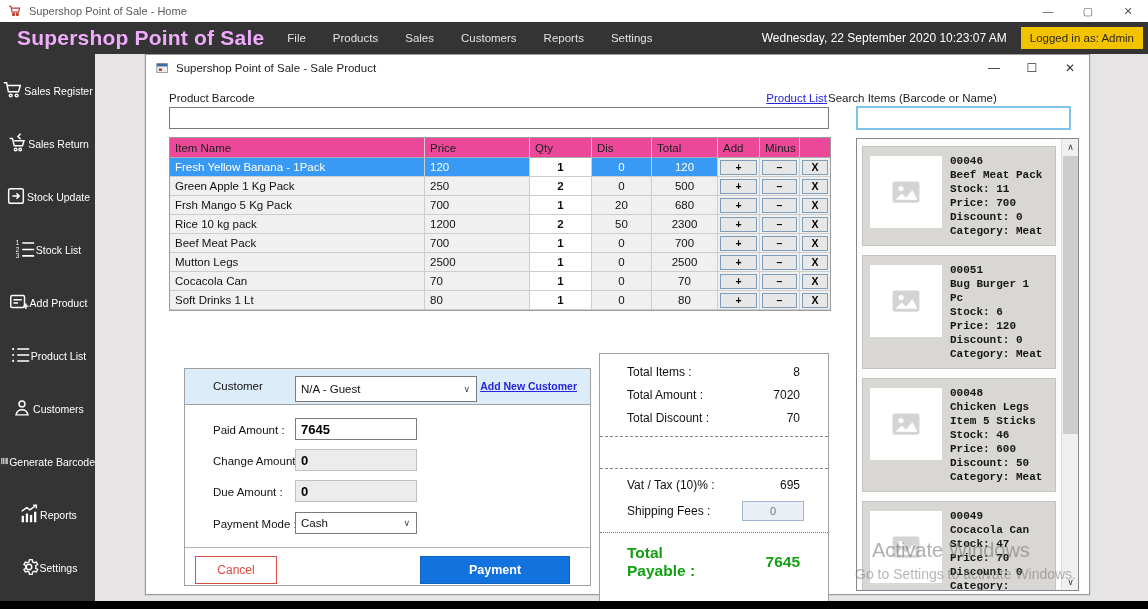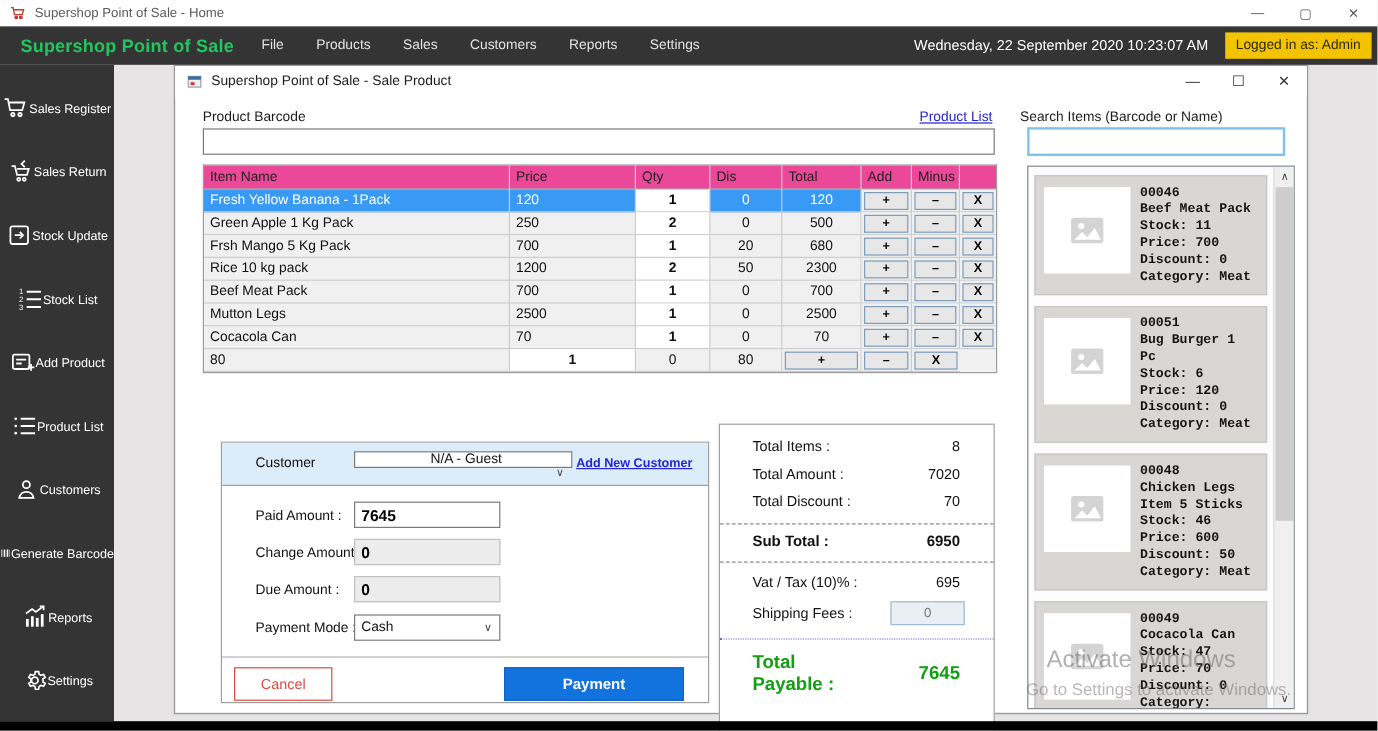--- a/index.html
+++ b/index.html
@@ -8,21 +8,21 @@
 
   
   .titlebar { position:absolute; left:0; top:0; width:1148px; height:22px; background:#ffffff; display:flex; align-items:center; z-index:5; }
   .titlebar .app-icon { margin-left:8px; display:flex; }
   .titlebar .title { margin-left:7px; font-size:11px; color:#5a5a5a; }
   .titlebar .win-controls { margin-left:auto; display:flex; align-items:center; height:100%; }
   .titlebar .win-btn { width:40px; height:100%; display:flex; align-items:center; justify-content:center; font-size:11px; color:#555; cursor:default; }
 
   
   .menubar { position:absolute; left:0; top:22px; width:1148px; height:32px; background:#343434; display:flex; align-items:center; z-index:5; }
-  .menubar .brand { color:#22c55e; font-weight:bold; font-size:15px; margin-left:17px; letter-spacing:.2px; }
+  .menubar .brand { color:#f0abfc; font-weight:bold; font-size:21px; margin-left:17px; letter-spacing:.2px; }
   .menubar .menu-items { display:flex; gap:27px; margin-left:23px; }
   .menubar .menu-item { color:#e2e2e2; font-size:11.5px; cursor:default; }
   .menubar .datetime { margin-left:auto; color:#fff; font-size:12px; }
   .menubar .admin-btn { margin-left:14px; margin-right:5px; background:#F4C300; color:#2e2a10; font-size:11.5px; padding:5px 9px; border:none; cursor:default; }
 
   
   .sidebar { position:absolute; left:0; top:54px; width:95px; height:547px; background:#343434; display:flex; flex-direction:column; padding-top:9px; z-index:4; }
   .side-item { height:53px; display:flex; align-items:center; justify-content:center; cursor:default; }
   .side-item svg { width:22px; height:22px; }
   .side-item .slabel { color:#ffffff; font-size:10.5px; margin-top:2px; white-space:nowrap; }
@@ -58,21 +58,21 @@
   .trow.selected .cell { background:#389af4; color:#fff; }
   .trow.selected .c-qty { background:#ffffff; color:#000; }
   .trow.selected .c-btn { background:#f0f0f0; }
 
   
   .customer-panel { position:absolute; left:38px; top:313px; width:407px; height:218px; border:1px solid #a0a0a0; background:#fff; }
   .cust-strip { position:absolute; left:0; top:0; right:0; height:36px; background:#dcecf9; border-bottom:1px solid #a0a0a0; }
   .cust-strip .clabel { position:absolute; left:28px; top:11px; font-size:11.5px; color:#111; }
   .combo { position:absolute; background:#fff; border:1px solid #7a7a7a; font-size:11.5px; display:flex; align-items:center; padding-left:5px; color:#111; cursor:default; }
   .combo .arrow { margin-left:auto; margin-right:6px; font-size:9px; color:#444; }
-  .cust-combo { left:110px; top:7px; width:182px; height:14px;flex-direction:column; }
+  .cust-combo { left:110px; top:7px; width:182px; height:26px; }
   .add-cust-link { position:absolute; right:13px; top:11px; font-size:10.5px; font-weight:bold; }
   .pay-row-label { position:absolute; left:28px; font-size:11.5px; color:#111; }
   .pay-input { position:absolute; left:110px; width:122px; height:22px; border:1px solid #7a7a7a; font-size:13px; font-weight:bold; padding:0 5px; font-family:"Liberation Sans", sans-serif; background:#fff; color:#000; }
   .pay-input.readonly { background:#ececec; border:1px solid #c0c0c0; }
   .mode-combo { left:110px; top:143px; width:122px; height:22px; }
   .btn-sep { position:absolute; left:0; right:0; top:178px; border-top:1px solid #b5b5b5; }
   .cancel-btn { position:absolute; left:10px; top:187px; width:82px; height:28px; background:#fff; border:1px solid #dd4b42; color:#dd4b42; font-size:12px; cursor:pointer; font-family:"Liberation Sans", sans-serif; }
   .payment-btn { position:absolute; left:235px; top:187px; width:150px; height:28px; background:#1273DE; border:1px solid #0f62bd; color:#fff; font-size:12.5px; font-weight:bold; cursor:pointer; font-family:"Liberation Sans", sans-serif; }
 
   
@@ -378,20 +378,21 @@
           </div>
           <div class="cell c-btn">
             <button class="gbtn">–</button>
           </div>
           <div class="cell c-btn">
             <button class="gbtn xbtn">X</button>
           </div>
         </div>
 
         <div class="trow">
+          <div class="cell c-name">Soft Drinks 1 Lt</div>
           <div class="cell c-price">80</div>
           <div class="cell c-qty">1</div>
           <div class="cell c-dis">0</div>
           <div class="cell c-total">80</div>
           <div class="cell c-btn">
             <button class="gbtn">+</button>
           </div>
           <div class="cell c-btn">
             <button class="gbtn">–</button>
           </div>
@@ -434,41 +435,37 @@
       </div>
     <div class="t-row" style="top:34px;">
         <span class="t-label">Total Amount :</span>
         <span class="t-value">7020</span>
       </div>
     <div class="t-row" style="top:57px;">
         <span class="t-label">Total Discount :</span>
         <span class="t-value">70</span>
       </div>
     <div class="t-sep" style="top:82px;"></div>
-    <div class="t-row t-bold" style="top:90px;">
-        <span class="t-label">Sub Total :</span>
-        <span class="t-value">6950</span>
-      </div>
     <div class="t-sep" style="top:114px;"></div>
     <div class="t-row" style="top:124px;">
         <span class="t-label">Vat / Tax (10)% :</span>
         <span class="t-value">695</span>
       </div>
     <div class="t-row" style="top:147px;">
         <span class="t-label">Shipping Fees :</span>
         <input class="ship-input" value="0" style="">
       </div>
     <div class="t-sep blue" style="top:178px;"></div>
     <div class="t-row payable" style="top:190px;gap:44px;">
         <span class="t-label">Total Payable :</span>
         <span class="t-value">7645</span>
       </div>
   </div>
 
-  <span class="field-label" style="left:704px; top:37px;">Search Items (Barcode or Name)</span>
+  <span class="field-label" style="left:682px; top:37px;">Search Items (Barcode or Name)</span>
   <input class="search-input" value="" style="">
 
   <div class="listbox">
     <div class="cards">
 
         <div class="card">
           <div class="thumb">
             <svg class="ph-icon" viewBox="0 0 24 24">
               <rect x="2.5" y="4.5" width="19" height="15" rx="1.5" fill="#d4d4d4"></rect>
               <circle cx="8.5" cy="9.5" r="1.8" fill="#fff"></circle>

